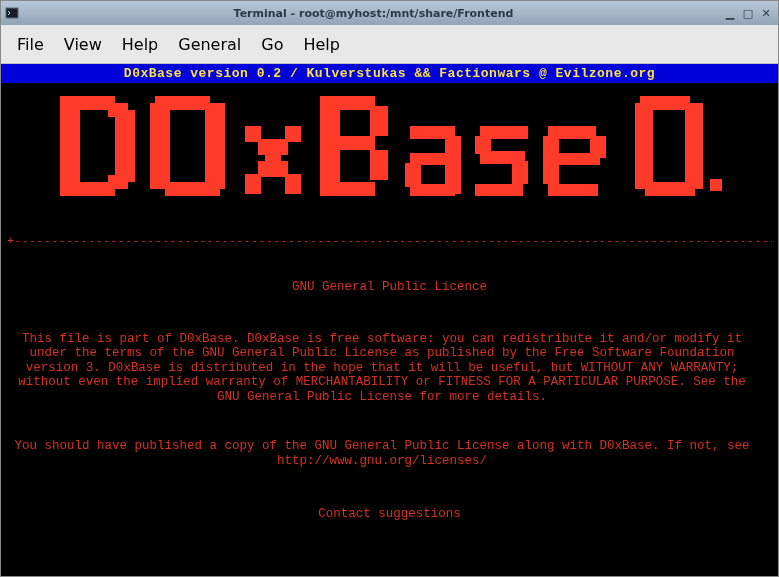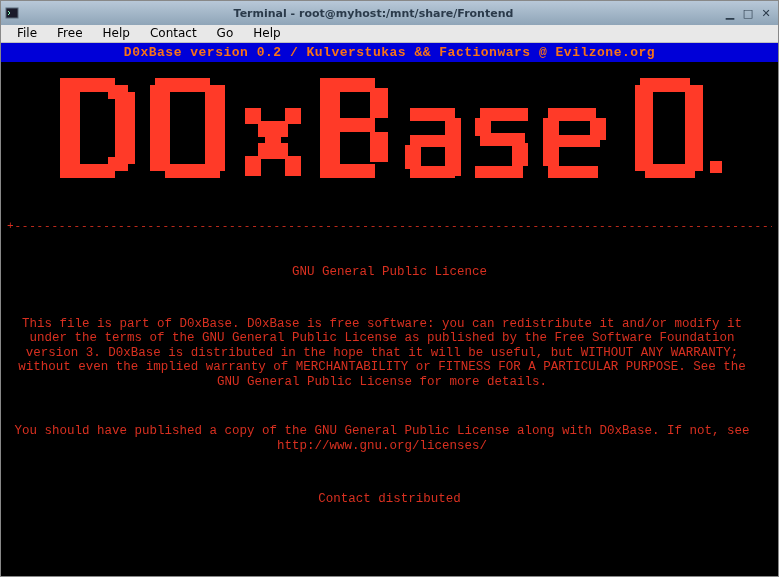--- a/index.html
+++ b/index.html
@@ -46,43 +46,43 @@
   width: 16px;
   height: 14px;
   display: inline-flex;
   align-items: center;
   justify-content: center;
   font-size: 11px;
   color: #2a3a4a;
   cursor: pointer;
 }
 .menubar {
-  height: 18px;
+  height: 39px;
   background: #e8e8e8;
   display: flex;
-  align-items: flex-end;
+  align-items: center;
   padding: 0 6px;
-  font-size: 12px;
+  font-size: 16px;
   border-bottom: 1px solid #c0c0c0;
 }
 .menuitem {
   padding: 2px 10px;
   cursor: pointer;
 }
 .terminal {
   flex: 1;
   background: #000;
   display: flex;
   flex-direction: column;
   font-family: "Courier New", monospace;
   overflow: hidden;
 }
 .header-bar {
   background: #0000d8;
-  color: #f97316;
+  color: #fde047;
   font-size: 13px;
   font-weight: bold;
   text-align: center;
   padding: 2px 0;
   letter-spacing: 0.5px;
 }
 .ascii-banner {
   height: 128px;
   display: flex;
   align-items: center;
@@ -130,23 +130,23 @@
     <span class="titlebar-title">Terminal - root@myhost:/mnt/share/Frontend</span>
     <span class="titlebar-controls">
       <span class="titlebar-btn">▁</span>
       <span class="titlebar-btn">□</span>
       <span class="titlebar-btn">✕</span>
     </span>
   </div>
 
   <div class="menubar">
     <span class="menuitem">File</span>
-    <span class="menuitem">Free</span>
+    <span class="menuitem">View</span>
     <span class="menuitem">Help</span>
-    <span class="menuitem">Contact</span>
+    <span class="menuitem">General</span>
     <span class="menuitem">Go</span>
     <span class="menuitem">Help</span>
   </div>
 
   <div class="terminal">
 
     <div class="header-bar">D0xBase version 0.2 / Kulverstukas &amp;&amp; Factionwars @ Evilzone.org</div>
 
     <div class="ascii-banner">
       <svg viewBox="0 0 680 110" width="680" height="110">
@@ -220,19 +220,19 @@
           <rect x="680" y="5" width="0" height="0"></rect>
         </g>
       </svg>
     </div>
 
     <div class="content">
       <div class="divider-line">+--------------------------------------------------------------------------------------------------------+</div>
       <div class="section-heading">GNU General Public Licence</div>
       <div class="para">This file is part of D0xBase. D0xBase is free software: you can redistribute it and/or modify it under the terms of the GNU General Public License as published by the Free Software Foundation version 3. D0xBase is distributed in the hope that it will be useful, but WITHOUT ANY WARRANTY; without even the implied warranty of MERCHANTABILITY or FITNESS FOR A PARTICULAR PURPOSE. See the GNU General Public License for more details.</div>
       <div class="para">You should have published a copy of the GNU General Public License along with D0xBase. If not, see http://www.gnu.org/licenses/</div>
-      <div class="section-heading">Contact distributed</div>
+      <div class="section-heading">Contact suggestions</div>
       
       
     </div>
 
   </div>
 </div>
 
 </body></html>

